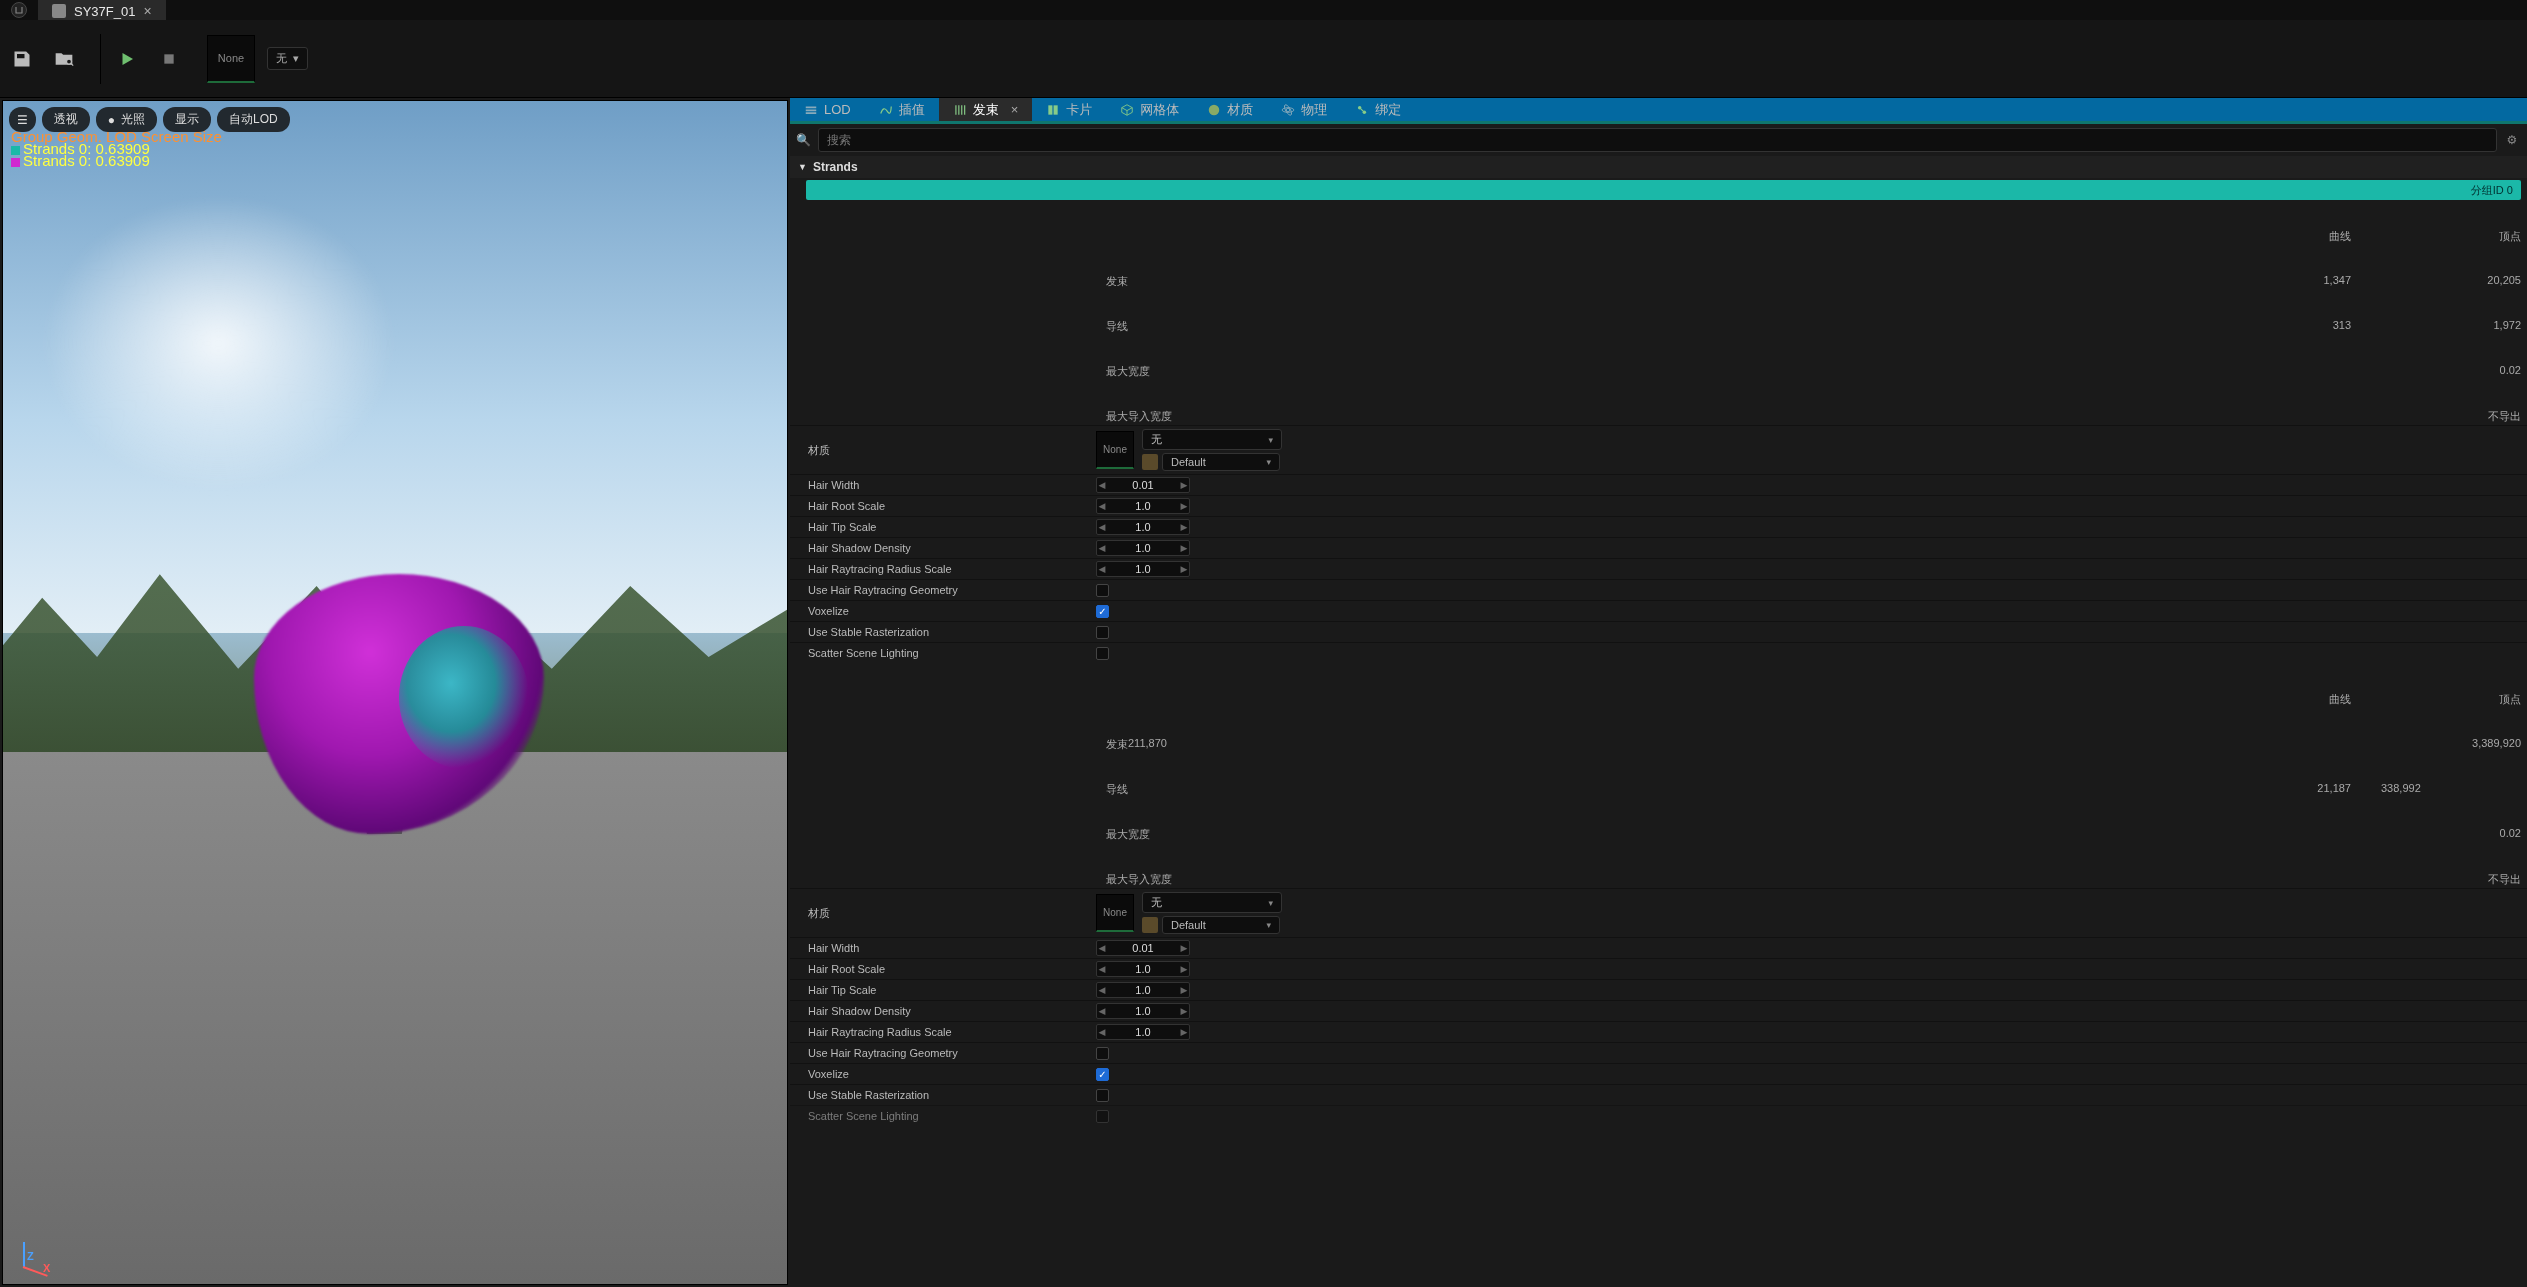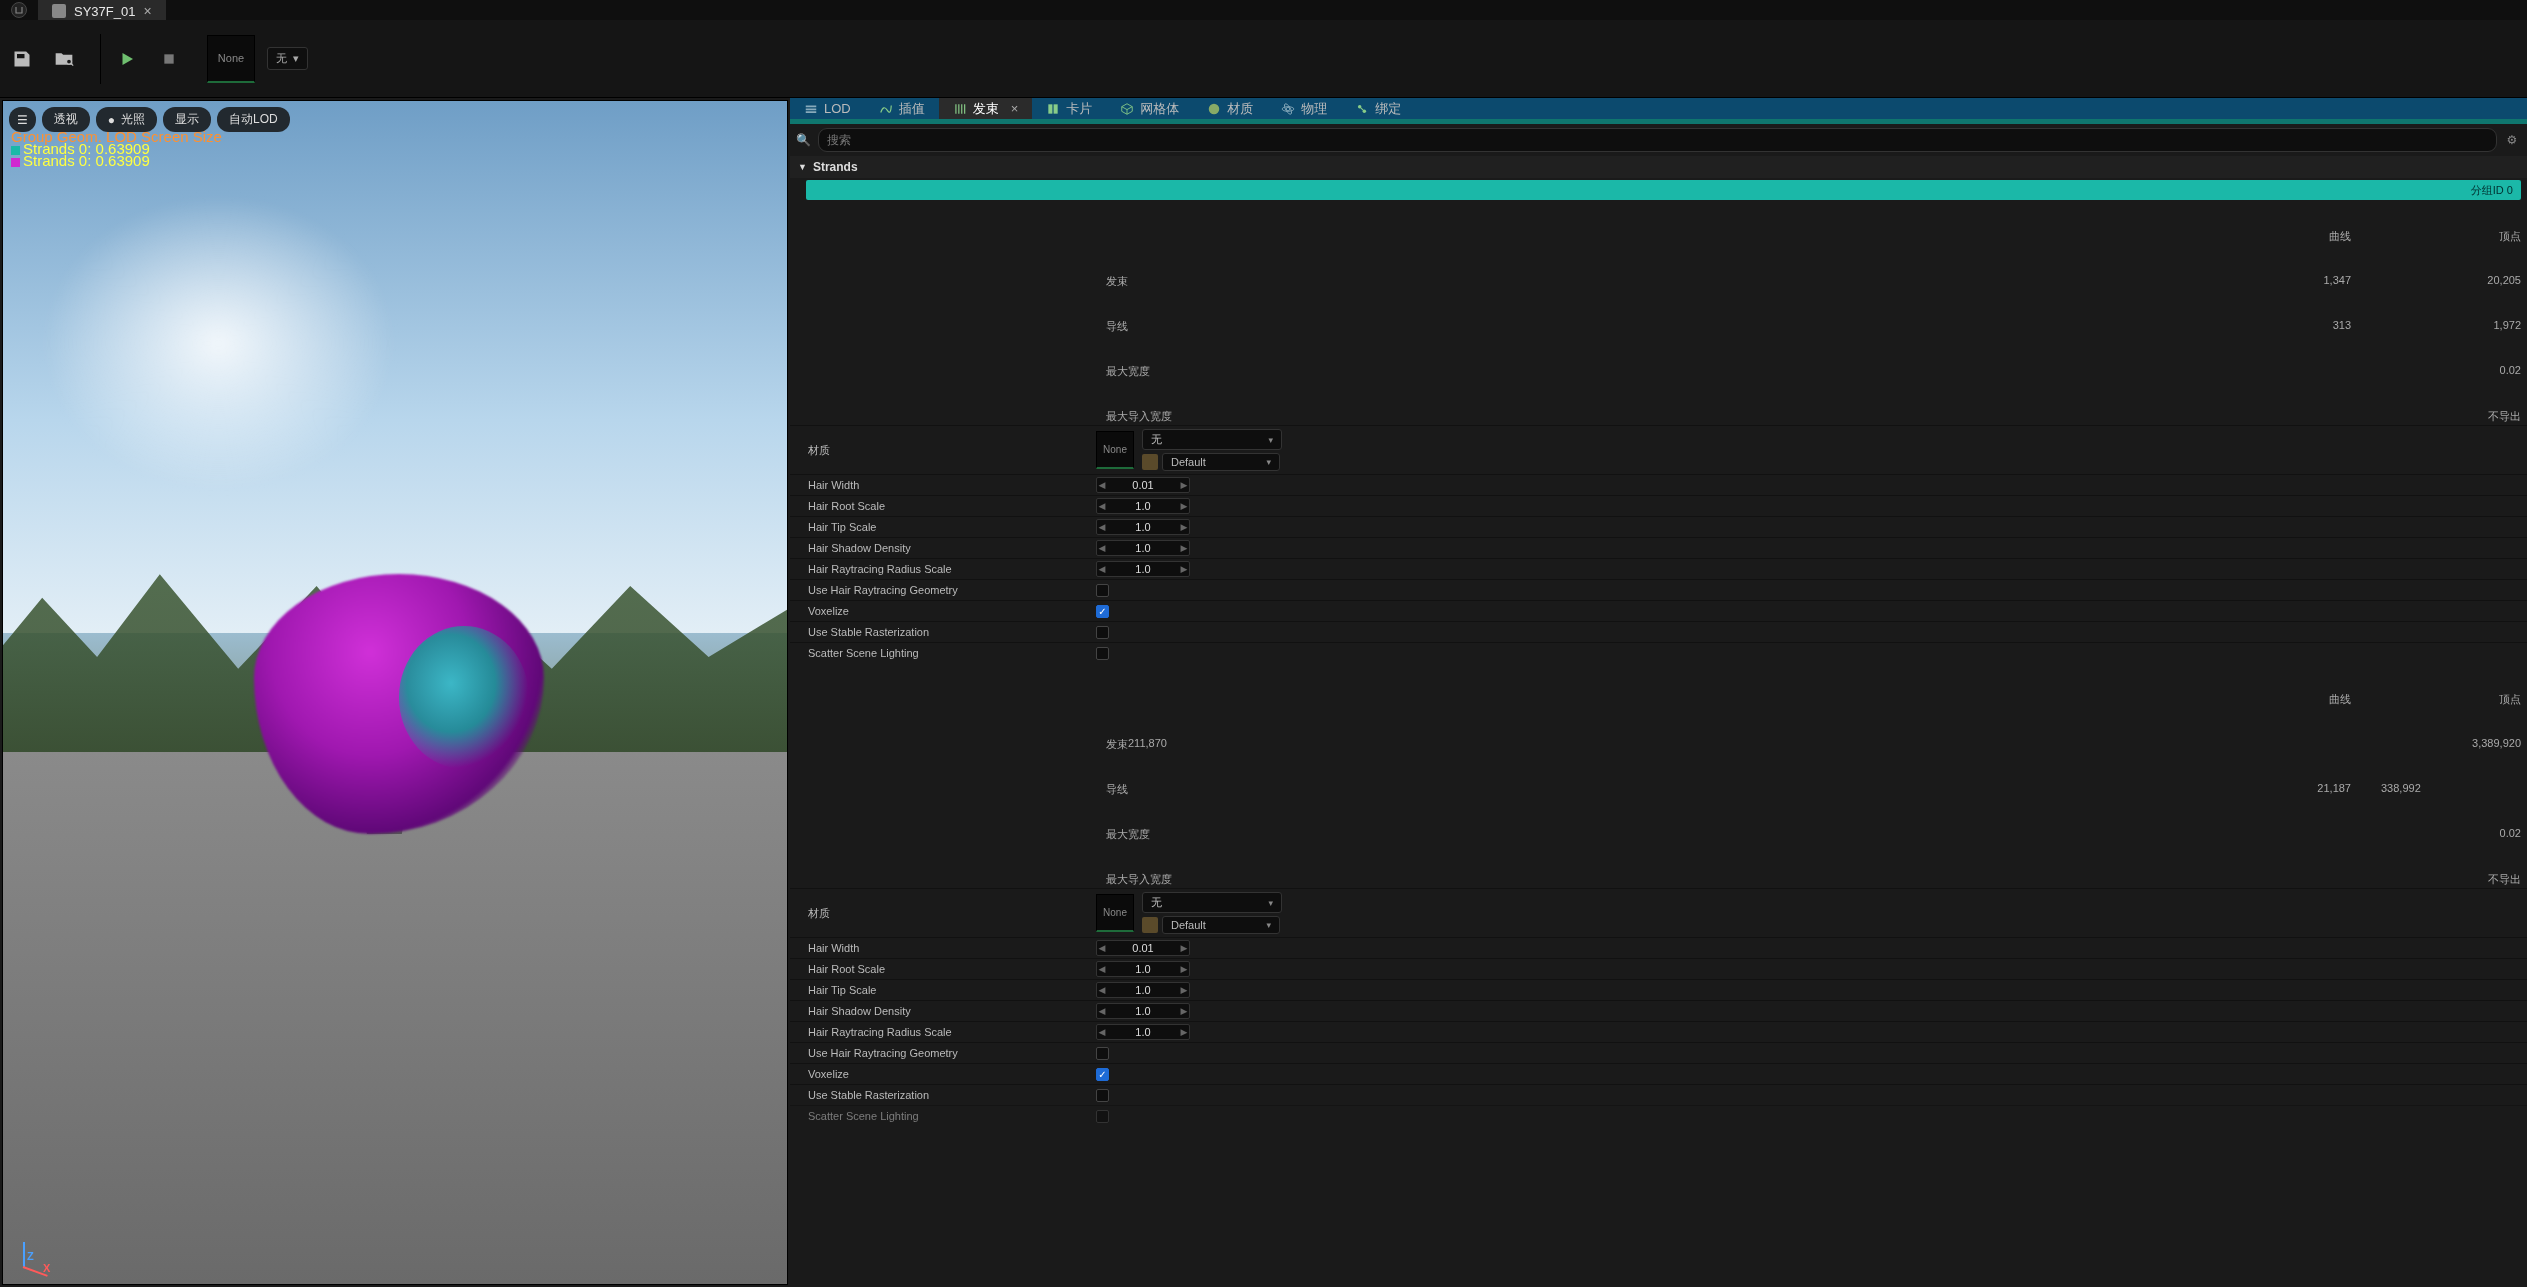--- a/index.html
+++ b/index.html
@@ -44,29 +44,29 @@
 .vp-stats .l2 { color: #ffff40; }
 .vp-stats .sq { display: inline-block; width: 9px; height: 9px; margin-right: 3px; vertical-align: middle; }
 .vp-axis { position: absolute; bottom: 10px; left: 14px; width: 40px; height: 40px; z-index: 5; }
 .vp-axis .z { position: absolute; bottom: 12px; left: 10px; color: #4aa0ff; font-size: 11px; font-weight: bold; }
 .vp-axis .x { position: absolute; bottom: 0; left: 26px; color: #ff5a5a; font-size: 11px; font-weight: bold; }
 .vp-axis::before { content: ""; position: absolute; bottom: 6px; left: 6px; width: 2px; height: 26px; background: #4aa0ff; }
 .vp-axis::after { content: ""; position: absolute; bottom: 6px; left: 6px; width: 26px; height: 2px; background: #ff5a5a; transform: rotate(20deg); transform-origin: left; }
 
 
 .details { flex: 1; display: flex; flex-direction: column; background: #1a1a1a; overflow: hidden; }
-.det-tabs { display: flex; align-items: center; height: 26px; background: #0c4a6e; border-bottom: 5px solid #0f766e; font-size: 13px; }
+.det-tabs { display: flex; align-items: center; height: 26px; background: #0369a1; border-bottom: 3px solid #0f766e; font-size: 13px; }
 .det-tab { display: flex; align-items: center; gap: 6px; padding: 0 14px; height: 100%; color: #bbb; cursor: pointer; }
 .det-tab.active { background: #2b2b2b; color: #fff; }
 .det-tab .ico { width: 14px; height: 14px; }
 .det-tab .close { margin-left: 6px; color: #aaa; font-size: 13px; }
 
 .searchbar { display: flex; align-items: center; padding: 4px 6px; gap: 6px; }
 .searchbar .sicon { width: 16px; color: #888; text-align: center; }
-.searchbar input { flex: 1; background: #0e0e0e; border: 1px solid #333; border-radius: 9px; padding: 4px 8px; color: #ccc; font-size: 12px; }
+.searchbar input { flex: 1; background: #0e0e0e; border: 1px solid #333; border-radius: 3px; padding: 4px 8px; color: #ccc; font-size: 12px; }
 .searchbar .cog { width: 18px; height: 18px; color: #888; cursor: pointer; display: flex; align-items: center; justify-content: center; }
 
 .cat-header { display: flex; align-items: center; gap: 6px; padding: 4px 8px; background: #202020; color: #ddd; font-size: 12px; font-weight: bold; cursor: pointer; }
 .cat-header .tri { font-size: 9px; }
 
 .group-bar { height: 20px; margin: 2px 6px 0 16px; border-radius: 2px; display: flex; align-items: center; justify-content: flex-end; padding: 0 8px; font-size: 11px; color: #fff; }
 .group-bar.cyan { background: #1bb8a8; color: #003030; }
 .group-bar.magenta { background: #d028d0; }
 
 .info-row { display: flex; padding: 0 6px 0 16px; }

